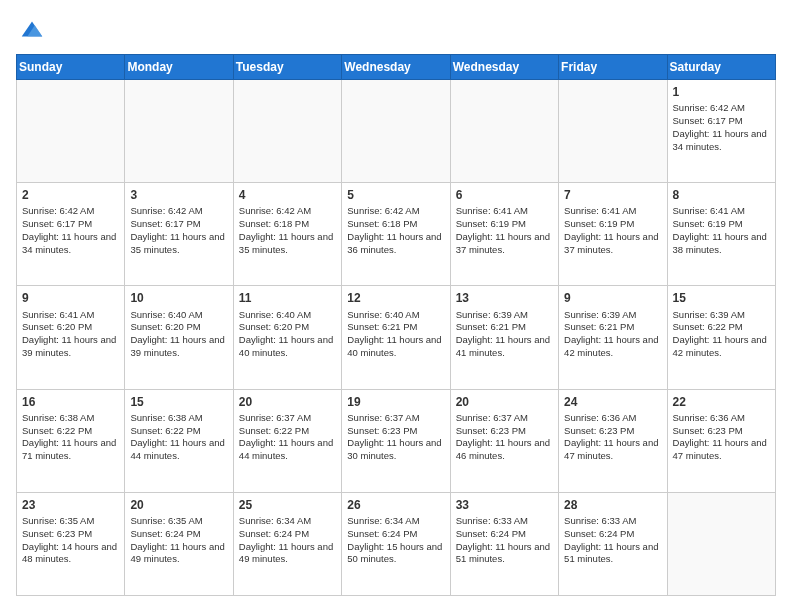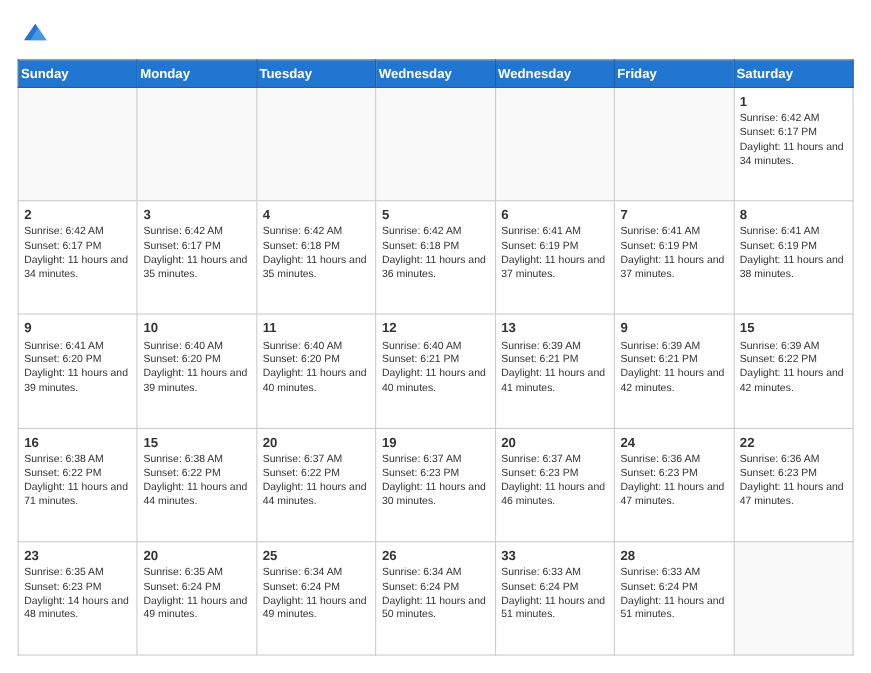--- a/index.html
+++ b/index.html
@@ -167,20 +167,20 @@
           <td><span class="day-num">20</span><span>Sunrise: 6:37 AM</span><br><span>Sunset: 6:22 PM</span><br><span>Daylight: 11 hours and 44 minutes.</span></td>
           <td><span class="day-num">19</span><span>Sunrise: 6:37 AM</span><br><span>Sunset: 6:23 PM</span><br><span>Daylight: 11 hours and 30 minutes.</span></td>
           <td><span class="day-num">20</span><span>Sunrise: 6:37 AM</span><br><span>Sunset: 6:23 PM</span><br><span>Daylight: 11 hours and 46 minutes.</span></td>
           <td><span class="day-num">24</span><span>Sunrise: 6:36 AM</span><br><span>Sunset: 6:23 PM</span><br><span>Daylight: 11 hours and 47 minutes.</span></td>
           <td><span class="day-num">22</span><span>Sunrise: 6:36 AM</span><br><span>Sunset: 6:23 PM</span><br><span>Daylight: 11 hours and 47 minutes.</span></td>
         </tr>
         <tr>
           <td><span class="day-num">23</span><span>Sunrise: 6:35 AM</span><br><span>Sunset: 6:23 PM</span><br><span>Daylight: 14 hours and 48 minutes.</span></td>
           <td><span class="day-num">20</span><span>Sunrise: 6:35 AM</span><br><span>Sunset: 6:24 PM</span><br><span>Daylight: 11 hours and 49 minutes.</span></td>
           <td><span class="day-num">25</span><span>Sunrise: 6:34 AM</span><br><span>Sunset: 6:24 PM</span><br><span>Daylight: 11 hours and 49 minutes.</span></td>
-          <td><span class="day-num">26</span><span>Sunrise: 6:34 AM</span><br><span>Sunset: 6:24 PM</span><br><span>Daylight: 11 hours and 50 minutes.</span></td>
+          <td><span class="day-num">26</span><span>Sunrise: 6:34 AM</span><br><span>Sunset: 6:24 PM</span><br><span>Daylight: 15 hours and 50 minutes.</span></td>
           <td><span class="day-num">33</span><span>Sunrise: 6:33 AM</span><br><span>Sunset: 6:24 PM</span><br><span>Daylight: 11 hours and 51 minutes.</span></td>
           <td><span class="day-num">28</span><span>Sunrise: 6:33 AM</span><br><span>Sunset: 6:24 PM</span><br><span>Daylight: 11 hours and 51 minutes.</span></td>
           <td class="empty-cell"></td>
         </tr>
       </tbody>
   </table>
 </div>
 
 </body></html>

